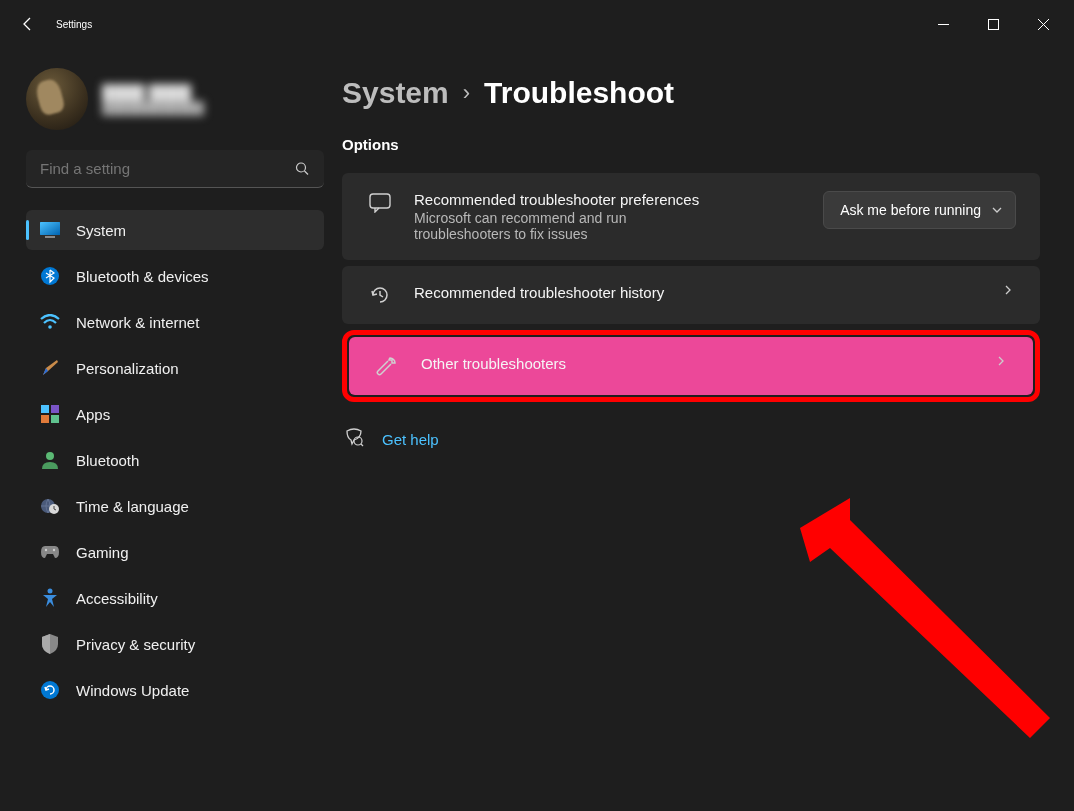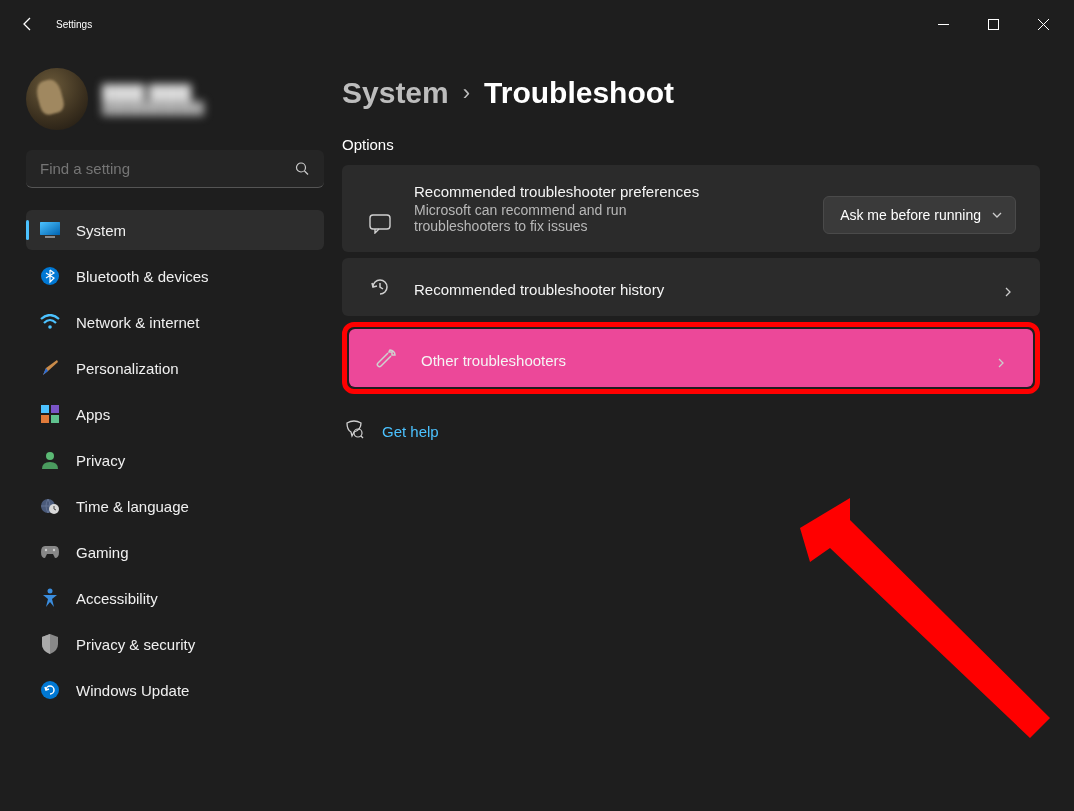--- a/index.html
+++ b/index.html
@@ -43,24 +43,24 @@
   .nav-item.active::before{content:"";position:absolute;left:0;top:10px;bottom:10px;width:3px;background:var(--accent);border-radius:3px;}
   .nav-icon{width:20px;height:20px;display:flex;align-items:center;justify-content:center;flex-shrink:0;}
   
   
   .content{flex:1;padding:28px 34px 0 4px;}
   .breadcrumb{display:flex;align-items:center;gap:14px;margin-bottom:26px;}
   .bc-parent{font-size:30px;font-weight:600;color:#bdbdbd;}
   .bc-sep{font-size:22px;color:#bdbdbd;}
   .bc-current{font-size:30px;font-weight:600;color:#fff;}
   
-  .section-header{font-size:15px;font-weight:400;margin-bottom:12px;}
+  .section-header{font-size:15px;font-weight:700;margin-bottom:20px;}
   
   .card{background:var(--card);border-radius:6px;padding:0;margin-bottom:6px;display:flex;align-items:center;}
-  .card-inner{display:flex;align-items:flex-end;gap:20px;padding:18px 24px;width:100%;}
+  .card-inner{display:flex;align-items:flex-start;gap:20px;padding:18px 24px;width:100%;}
   .card-icon{width:28px;display:flex;align-items:center;justify-content:center;flex-shrink:0;}
   .card-body{flex:1;}
   .card-title{font-size:15px;color:#f5f5f5;}
   .card-sub{font-size:14px;color:#b8b8b8;margin-top:2px;max-width:270px;}
   .card-arrow{margin-left:auto;padding-right:2px;}
   
   .dropdown{background:#3a3a3a;border:1px solid #4a4a4a;border-radius:6px;height:38px;display:flex;align-items:center;padding:0 12px 0 16px;font-size:14px;gap:10px;margin-left:auto;}
   
   .highlight-box{border:5px solid #ff0000;border-radius:12px;padding:2px;margin-bottom:22px;margin-top:2px;}
   .highlight-box .card{margin:0;background:#ec4899;}
@@ -179,21 +179,21 @@
         </span>
         <span>Apps</span>
       </div>
       <div class="nav-item">
         <span class="nav-icon">
           <svg width="18" height="18" viewBox="0 0 18 18">
               <circle cx="9" cy="5" r="4" fill="#5bb974"></circle>
               <path d="M1 18 Q1 11 9 11 Q17 11 17 18 Z" fill="#4a9b5e"></path>
             </svg>
         </span>
-        <span>Privacy</span>
+        <span>Bluetooth</span>
       </div>
       <div class="nav-item">
         <span class="nav-icon">
           <svg width="20" height="18" viewBox="0 0 20 18">
               <circle cx="8" cy="9" r="7" fill="#4a5a7a"></circle>
               <path d="M8 2 Q12 9 8 16 Q4 9 8 2 M1 9 L15 9" stroke="#6a7a9a" stroke-width="0.8" fill="none"></path>
               <circle cx="14" cy="12" r="5" fill="#d8d8d8"></circle>
               <path d="M14 9 L14 12 L16 13" stroke="#444" stroke-width="1" fill="none"></path>
             </svg>
         </span>

